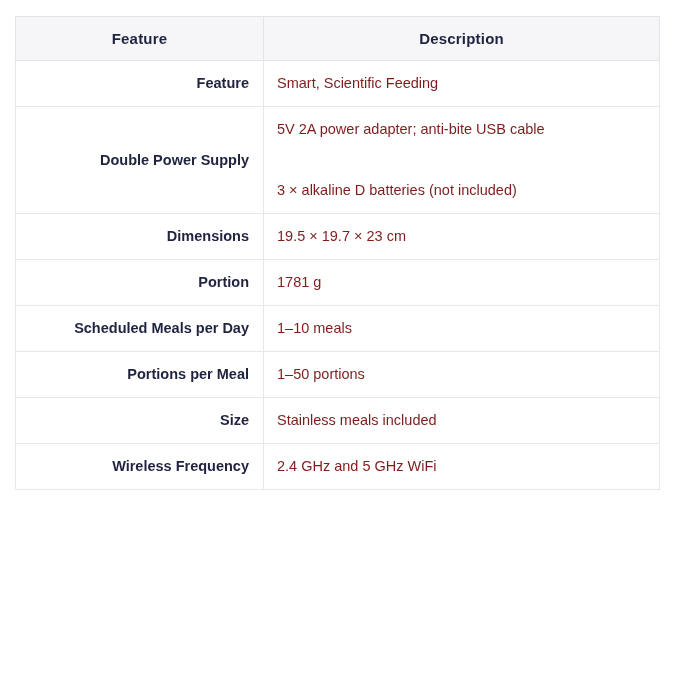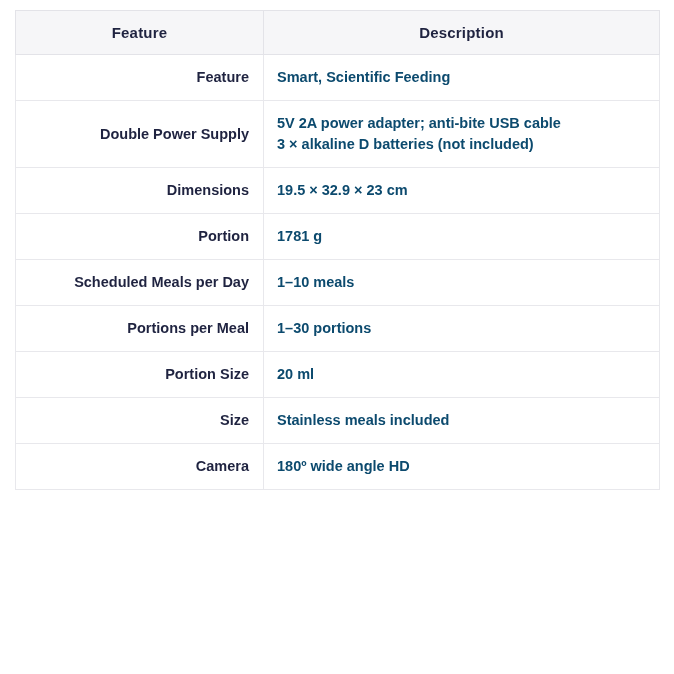--- a/index.html
+++ b/index.html
@@ -9,21 +9,21 @@
   body {
     width: 674px;
     height: 674px;
     background: #ffffff;
     font-family: "Liberation Sans", sans-serif;
     color: #2b2d42;
     overflow: hidden;
   }
   .spec-wrap {
     box-sizing: border-box;
-    padding: 10px 15px 0 15px;
+    padding: 16px 15px 0 15px;
   }
   table.spec-table {
     width: 644px;
     border-collapse: collapse;
     table-layout: fixed;
     border: 1px solid #e3e3e8;
   }
   table.spec-table col.col-feature { width: 248px; }
   table.spec-table col.col-desc { width: 396px; }
 
@@ -45,26 +45,27 @@
     line-height: 1.45;
   }
   tbody td.feature-cell {
     text-align: right;
     font-weight: bold;
     color: #1f2340;
     padding-right: 14px;
   }
   tbody td.desc-cell {
     text-align: left;
-    color: #0c4a6e;
-    font-weight: bold;
+    color: #7f1d1d;
+    font-weight: normal;
     padding-left: 13px;
   }
   tbody td.desc-cell .line2 {
     display: block;
+    margin-top: 40px;
   }
 </style>
 </head>
 <body>
 
 <div class="spec-wrap">
   <table class="spec-table">
     <colgroup>
       <col class="col-feature">
       <col class="col-desc">
@@ -82,41 +83,37 @@
       </tr>
       <tr>
         <td class="feature-cell">Double Power Supply</td>
         <td class="desc-cell">
           <span>5V 2A power adapter; anti-bite USB cable</span>
           <span class="line2">3 × alkaline D batteries (not included)</span>
         </td>
       </tr>
       <tr>
         <td class="feature-cell">Dimensions</td>
-        <td class="desc-cell">19.5 × 32.9 × 23 cm</td>
+        <td class="desc-cell">19.5 × 19.7 × 23 cm</td>
       </tr>
       <tr>
         <td class="feature-cell">Portion</td>
         <td class="desc-cell">1781 g</td>
       </tr>
       <tr>
         <td class="feature-cell">Scheduled Meals per Day</td>
         <td class="desc-cell">1–10 meals</td>
       </tr>
       <tr>
         <td class="feature-cell">Portions per Meal</td>
-        <td class="desc-cell">1–30 portions</td>
-      </tr>
-      <tr>
-        <td class="feature-cell">Portion Size</td>
-        <td class="desc-cell">20 ml</td>
+        <td class="desc-cell">1–50 portions</td>
       </tr>
       <tr>
         <td class="feature-cell">Size</td>
         <td class="desc-cell">Stainless meals included</td>
       </tr>
       <tr>
-        <td class="feature-cell">Camera</td>
-        <td class="desc-cell">180º wide angle HD</td>
+        <td class="feature-cell">Wireless Frequency</td>
+        <td class="desc-cell">2.4 GHz and 5 GHz WiFi</td>
       </tr>
     </tbody>
   </table>
 </div>
 
 </body></html>

